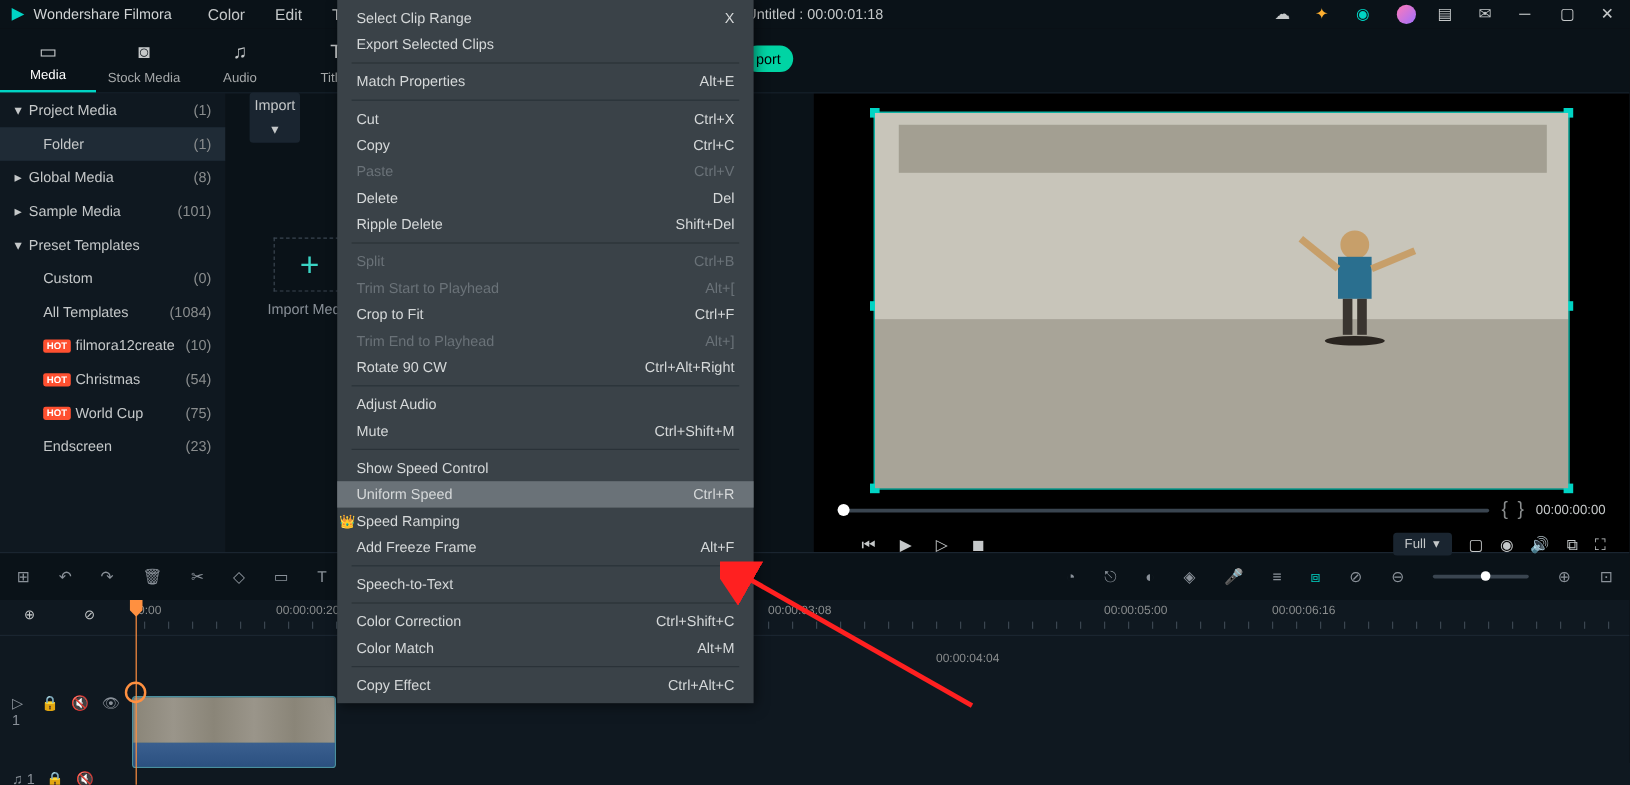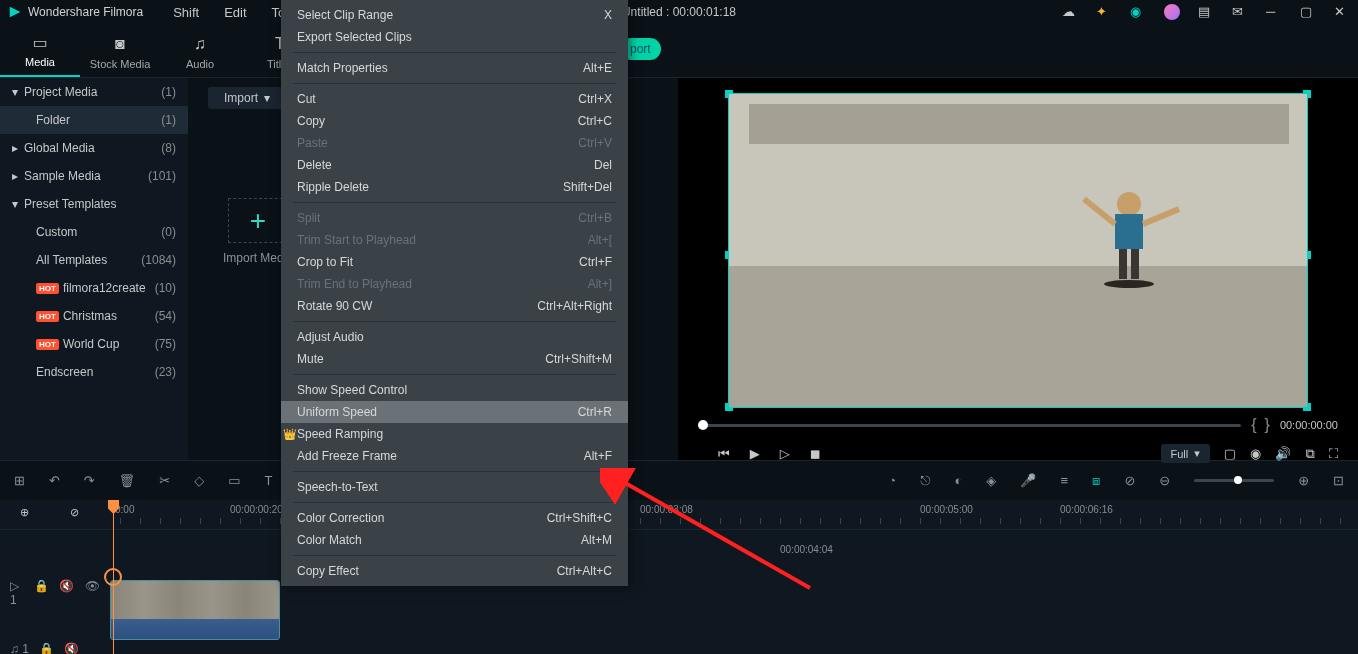--- a/index.html
+++ b/index.html
@@ -27,21 +27,21 @@
 .main { display:flex; height:382px; }
 .sidebar { width:188px; background:#0f1820; overflow:hidden; }
 .side-item { height:28px; display:flex; align-items:center; padding:0 12px; font-size:12px; cursor:pointer; position:relative; }
 .side-item.sel { background:#1f2b36; }
 .side-item .count { margin-left:auto; color:#8a8d8e; }
 .side-item .chev { width:12px; display:inline-block; }
 .side-item .hot { background:#ff5030; color:#fff; font-size:8px; padding:1px 3px; border-radius:2px; margin-right:4px; font-weight:bold; }
 
 .media-area { flex:1; background:#0a1218; position:relative; }
 .import-row { height:40px; display:flex; align-items:center; padding-left:20px; gap:10px; }
-.import-btn { background:#1a2530; padding:4px 16px; border-radius:3px; font-size:12px; display:flex; align-items:center; gap:6px; }
+.import-btn { background:#1a2530; padding:4px 4px; border-radius:3px; font-size:12px; display:flex; align-items:center; gap:6px;flex-direction:column; }
 .import-tile { position:absolute; top:120px; left:20px; width:100px; text-align:center; }
 .import-plus { width:60px; height:45px; border:1px dashed #3a4550; margin:0 auto 8px; display:flex; align-items:center; justify-content:center; font-size:28px; color:#3ad4c4; }
 
 .preview-pane { width:680px; background:#000; padding:15px 20px 10px; }
 .preview-video { width:580px; height:315px; margin:0 auto; background:linear-gradient(#b5b5a8,#9a968a); position:relative; border:1px solid #00d4c4; }
 .preview-handle { width:8px; height:8px; background:#00d4c4; position:absolute; }
 .scrubber { margin-top:8px; display:flex; align-items:center; gap:10px; }
 .scrub-track { flex:1; height:3px; background:#3a4550; border-radius:2px; position:relative; }
 .scrub-thumb { width:10px; height:10px; background:#fff; border-radius:50%; position:absolute; top:-4px; left:0; }
 .brackets { display:flex; gap:8px; font-size:16px; color:#8a8d8e; }
@@ -78,34 +78,34 @@
 .ctx-item.disabled { color:#6a7278; }
 .ctx-item.highlight { background:#6a7278; }
 .ctx-item .shortcut { margin-left:auto; font-size:12px; }
 .ctx-sep { height:1px; background:#2a3238; margin:4px 12px; }
 .ctx-crown { color:#ffb030; margin-right:4px; font-size:11px; position:absolute; left:2px; }
 
 
 .arrow-svg { position:absolute; left:600px; top:468px; z-index:101; pointer-events:none; }
 
 
-.export-pill { position:absolute; left:620px; top:38px; background:#00d4a4; color:#0c4a6e; padding:4px 10px; border-radius:12px; font-size:12px; z-index:50; }
+.export-pill { position:absolute; left:620px; top:38px; background:#00d4a4; color:#000000; padding:4px 10px; border-radius:12px; font-size:12px; z-index:50; }
 </style>
 </head>
 <body>
 
 <div class="titlebar">
   <span class="app-logo">
     <svg viewBox="0 0 16 16">
         <path fill="#00d4c4" d="M2 2 L14 8 L2 14 Z"></path>
       </svg>
   </span>
   <span class="app-name">Wondershare Filmora</span>
   <div class="menubar">
-    <span class="menuitem">Shift</span>
+    <span class="menuitem">Color</span>
     <span class="menuitem">Edit</span>
     <span class="menuitem">Tools</span>
     <span class="menuitem">View</span>
   </div>
   <span class="center-title">Untitled : 00:00:01:18</span>
   <div class="title-icons">
     <span>☁</span>
     <span style="color:#ffb030">✦</span>
     <span style="color:#00d4c4">◉</span>
     <span style="background:linear-gradient(135deg,#ff7ab8,#a070ff);border-radius:50%;width:16px;height:16px;display:inline-block"></span>

